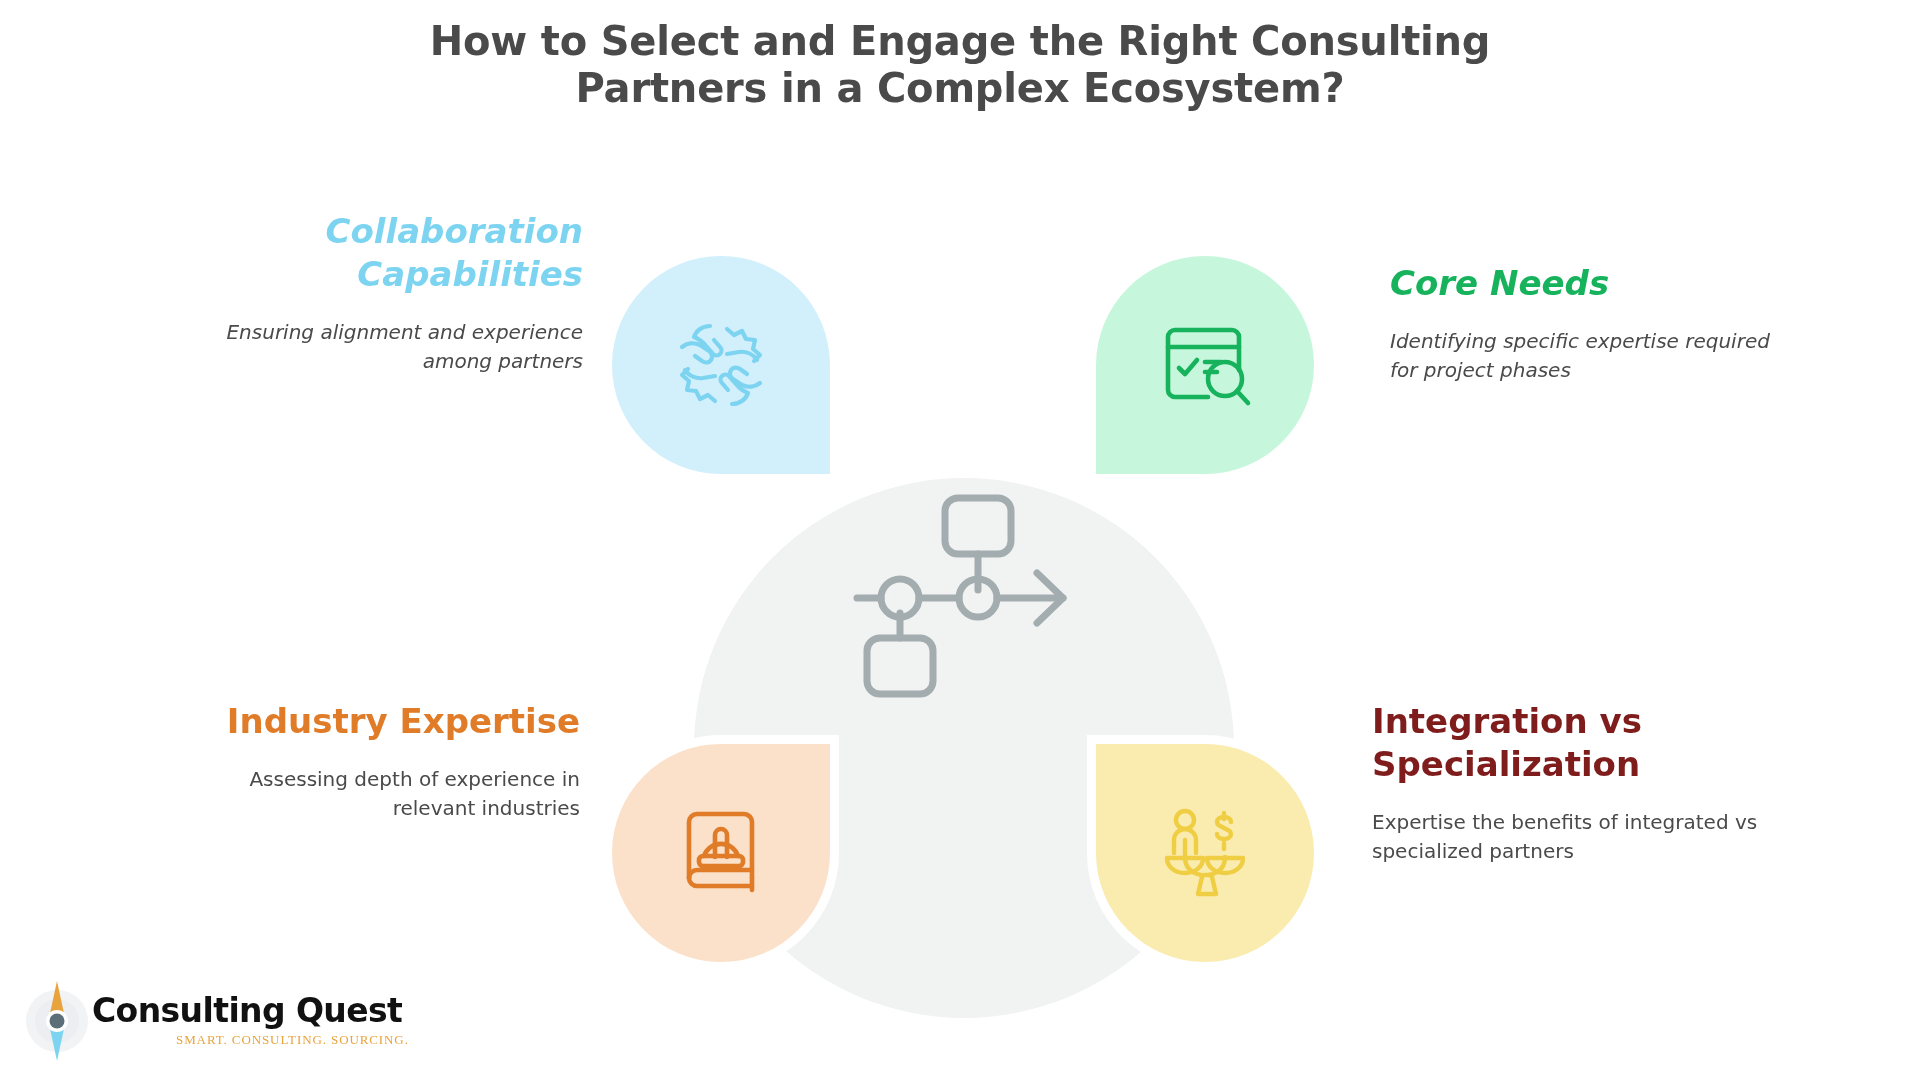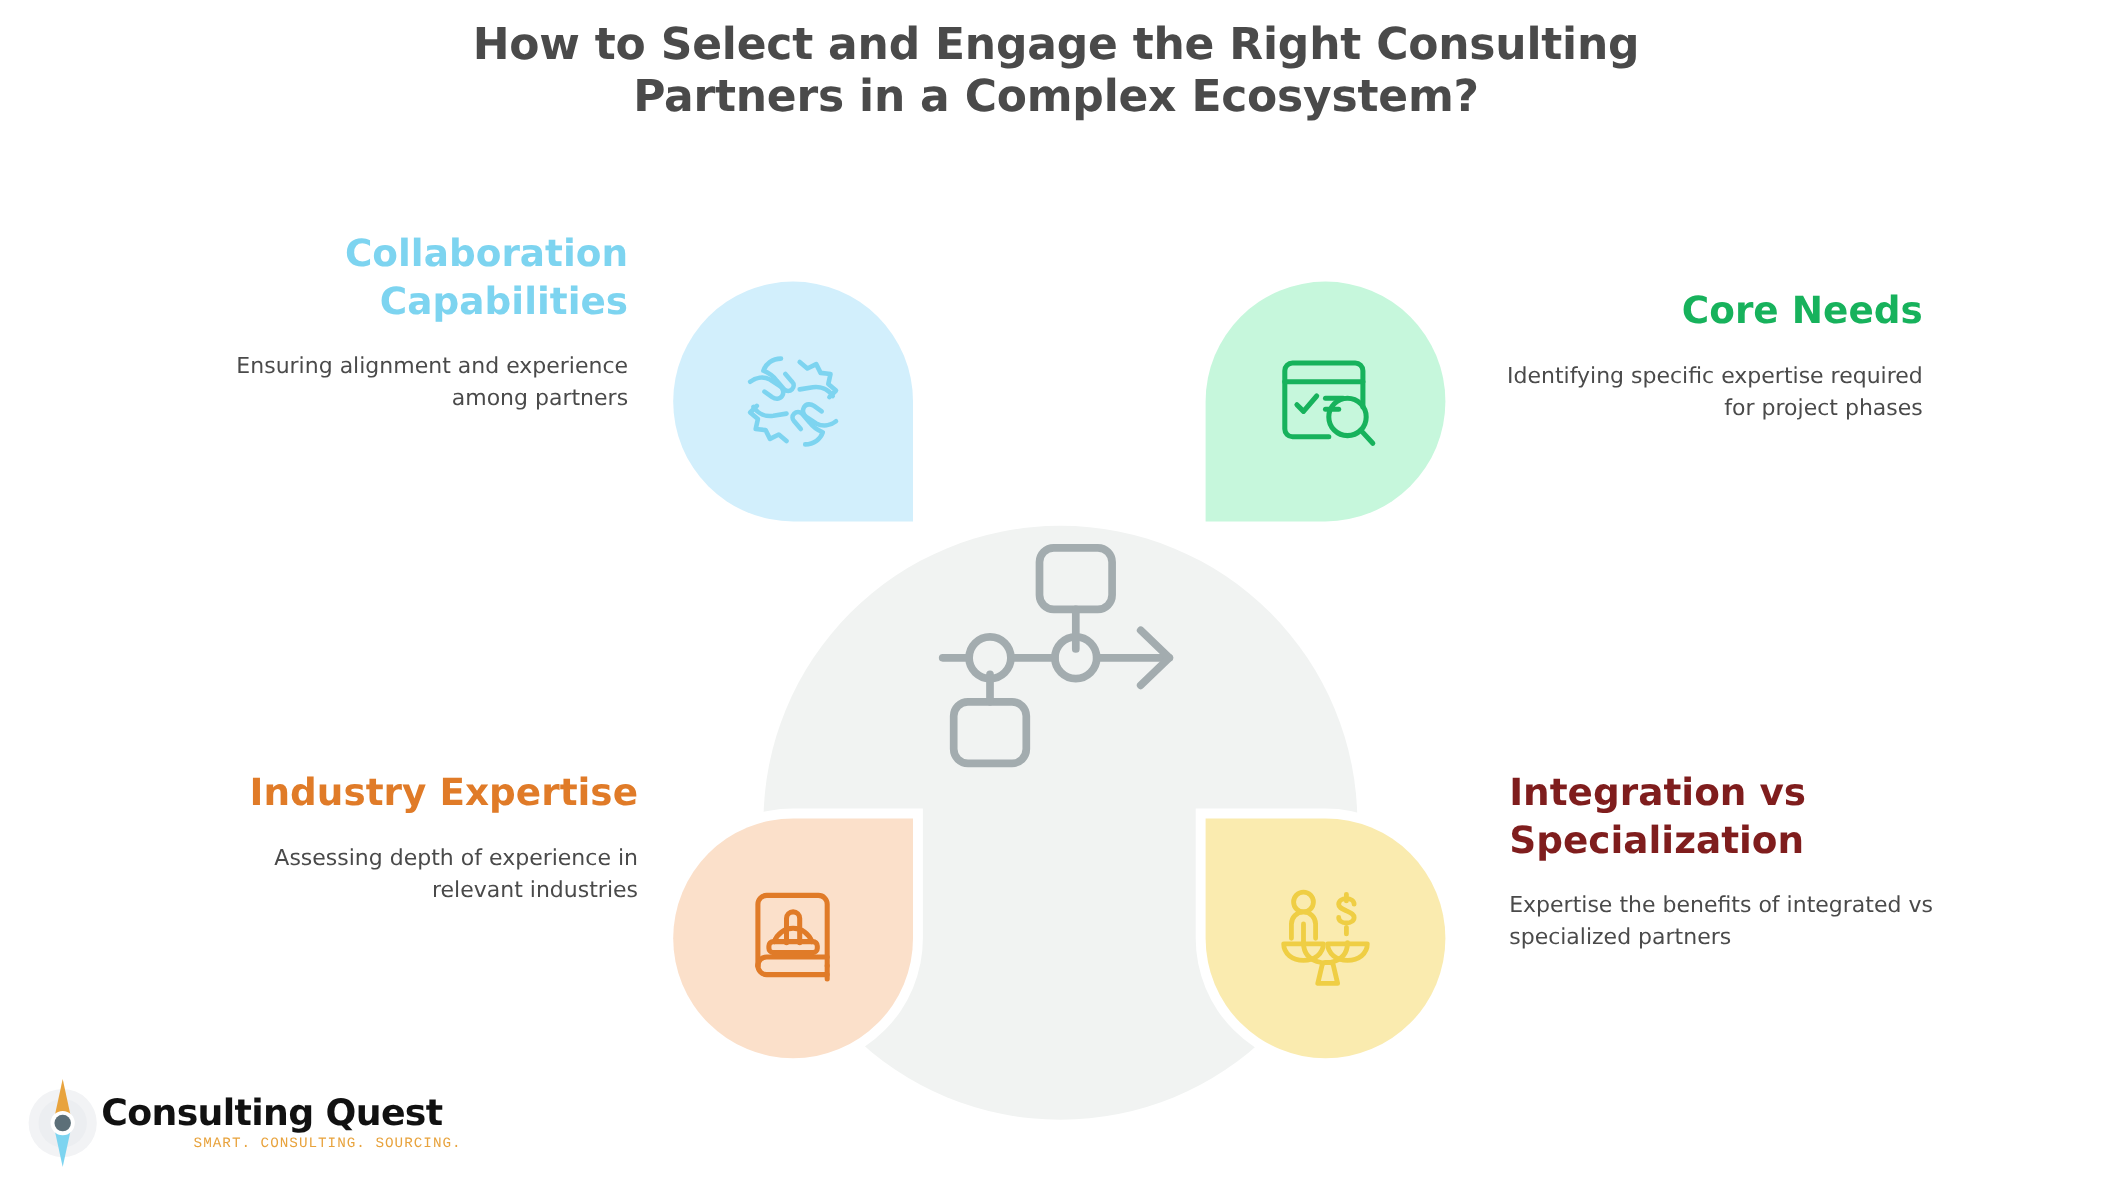--- a/index.html
+++ b/index.html
@@ -58,43 +58,43 @@
     font-family:"DejaVu Sans", sans-serif;
     font-weight:700; font-size:34px; line-height:1.27;
     margin-bottom:22px;
   }
   .tblock .body {
     font-family:"DejaVu Sans", sans-serif;
     font-weight:400; font-size:20px; line-height:1.45;
     color:#4A4A4A;
   }
 
-  .tblock.t-tl { left:171px;  top:210px; text-align:right; }
+  .tblock.t-tl { left:183px;  top:210px; text-align:right;font-style:italic; }
   .tblock.t-bl { left:180px;  top:700px; text-align:right; }
-  .tblock.t-tr { left:1348px; top:262px; text-align:right; }
+  .tblock.t-tr { left:1390px; top:262px; text-align:left;font-style:italic; }
   .tblock.t-br { left:1372px; top:700px; text-align:left; }
 
   .c-blue   { color:#7DD4F0; }
   .c-green  { color:#17B25C; }
   .c-orange { color:#E07B28; }
   .c-yellow { color:#7f1d1d; }
 
   
   .logo { position:absolute; left:22px; top:978px; z-index:6;
           display:flex; align-items:center; }
   .logo-mark { width:70px; height:86px; position:relative; flex:0 0 auto; }
   .logo-mark svg { width:100%; height:100%; display:block; }
   .logo-text { display:flex; flex-direction:column; justify-content:center; }
   .logo-name {
     font-family:"DejaVu Sans", sans-serif;
     font-weight:700; font-size:33px; color:#111111;
     letter-spacing:-0.6px; line-height:1.05;
   }
   .logo-tag {
-    font-family:Liberation Mono, monospace;
+    font-family:Liberation Serif, serif;
     font-weight:400; font-size:13px; color:#E8A33D;
     letter-spacing:0.9px; margin-top:3px; padding-left:84px;
     white-space:nowrap;
   }
 </style>
 </head>
 <body>
 
 <div class="stage">
 

